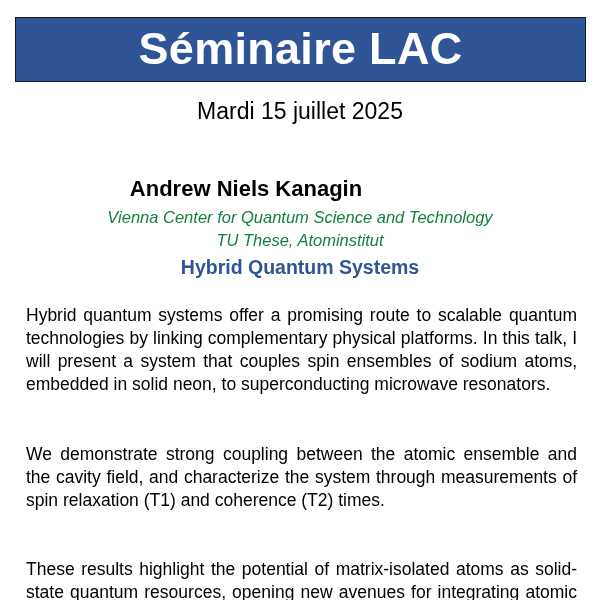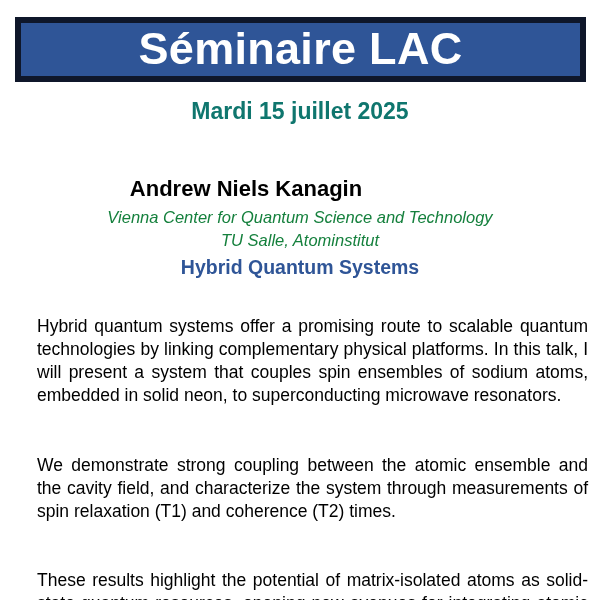--- a/index.html
+++ b/index.html
@@ -1,44 +1,44 @@
 <!DOCTYPE html>
 <html><head>
 <meta charset="utf-8">
 <style>
   html, body { margin: 0; padding: 0; background: #ffffff; }
   body { width: 600px; height: 600px; overflow: hidden; position: relative; font-family: "Liberation Sans", sans-serif; }
   .artifact { position: absolute; left: 118px; top: 0; width: 22px; height: 3px; color: #4a7bd0; font-size: 6px; line-height: 3px; overflow: hidden; }
-  .banner { position: absolute; left: 15px; top: 17px; width: 571px; height: 65px; background: #2F5597; border: 6px solid #0f172a; box-sizing: border-box; display: flex; align-items: center; justify-content: center; }
+  .banner { position: absolute; left: 15px; top: 17px; width: 571px; height: 65px; background: #2F5597; border: 1px solid #0f172a; box-sizing: border-box; display: flex; align-items: center; justify-content: center; }
   .banner-title { color: #ffffff; font-weight: bold; font-size: 45px; letter-spacing: 0.3px; line-height: 1; margin-top: -2px; }
-  .date-block { position: absolute; left: 0; width: 600px; top: 96px; text-align: center; color: #0f766e; font-weight: bold; font-size: 23px; line-height: 30px; }
+  .date-block { position: absolute; left: 0; width: 600px; top: 96px; text-align: center; color: #000000; font-weight: normal; font-size: 23px; line-height: 30px; }
   .speaker { position: absolute; left: 0; width: 492px; top: 176px; text-align: center; color: #000; font-weight: bold; font-size: 22px; line-height: 26px; }
   .affil { position: absolute; left: 0; width: 600px; text-align: center; color: #15803d; font-style: italic; font-size: 16.5px; line-height: 22px; }
   .affil1 { top: 206px; }
   .affil2 { top: 229px; }
   .talk-title { position: absolute; left: 0; width: 600px; top: 254px; text-align: center; color: #2F5597; font-weight: bold; font-size: 19.5px; line-height: 26px; }
-  .para { position: absolute; left: 25px; width: 551px; color: #000; font-size: 17.5px; line-height: 23px; text-align: justify; margin: 12px; }
+  .para { position: absolute; left: 25px; width: 551px; color: #000; font-size: 17.5px; line-height: 23px; text-align: justify; margin: 1px; }
   .p1 { top: 303px; }
   .p2 { top: 442px; }
   .p3 { top: 557px; }
 </style>
 </head>
 <body>
 
 <div class="artifact"></div>
 
 <div class="banner">
   <span class="banner-title">Séminaire LAC</span>
 </div>
 
 <div class="date-block">
   <div>Mardi 15 juillet 2025</div>
 </div>
 
 <div class="speaker">Andrew Niels Kanagin</div>
 <div class="affil affil1">Vienna Center for Quantum Science and Technology</div>
-<div class="affil affil2">TU Salle, Atominstitut</div>
+<div class="affil affil2">TU These, Atominstitut</div>
 
 <div class="talk-title">Hybrid Quantum Systems</div>
 
 <p class="para p1">Hybrid quantum systems offer a promising route to scalable quantum technologies by linking complementary physical platforms. In this talk, I will present a system that couples spin ensembles of sodium atoms, embedded in solid neon, to superconducting microwave resonators.</p>
 <p class="para p2">We demonstrate strong coupling between the atomic ensemble and the cavity field, and characterize the system through measurements of spin relaxation (T1) and coherence (T2) times.</p>
 <p class="para p3">These results highlight the potential of matrix-isolated atoms as solid-state quantum resources, opening new avenues for integrating atomic coherence with superconducting circuits for quantum</p>
 
 </body></html>

